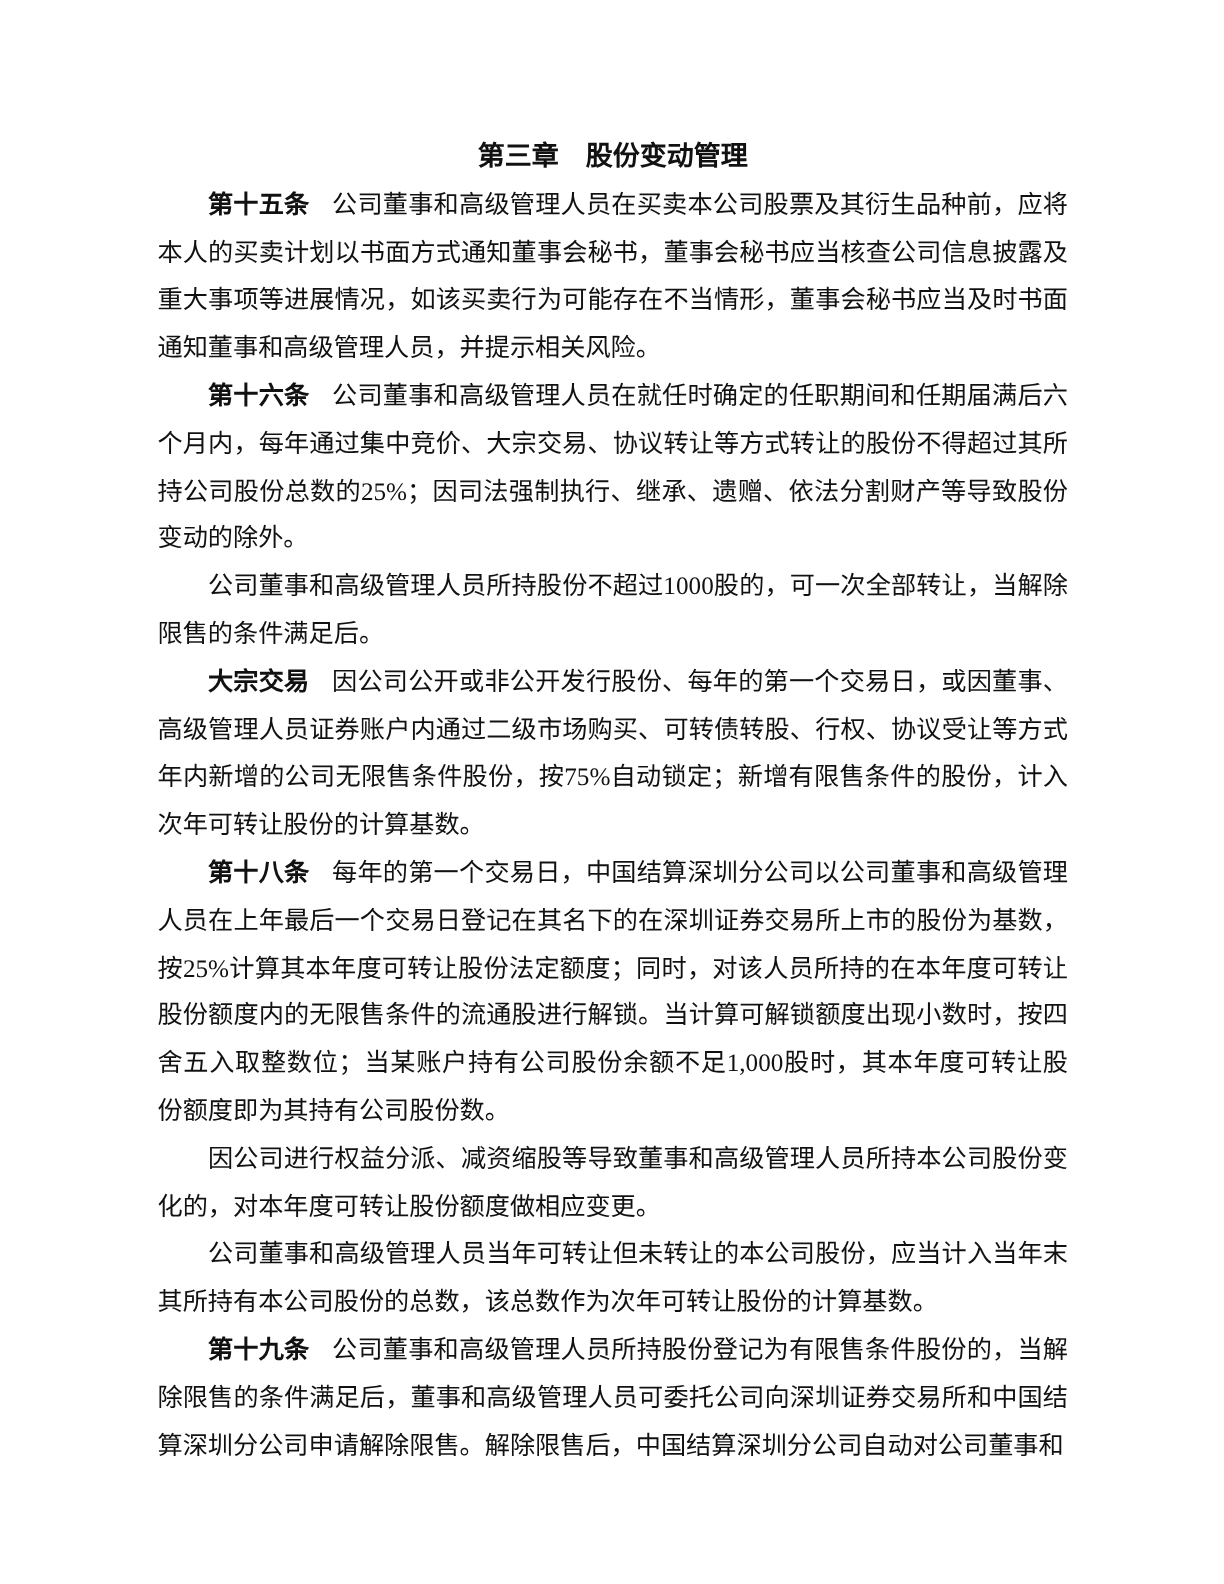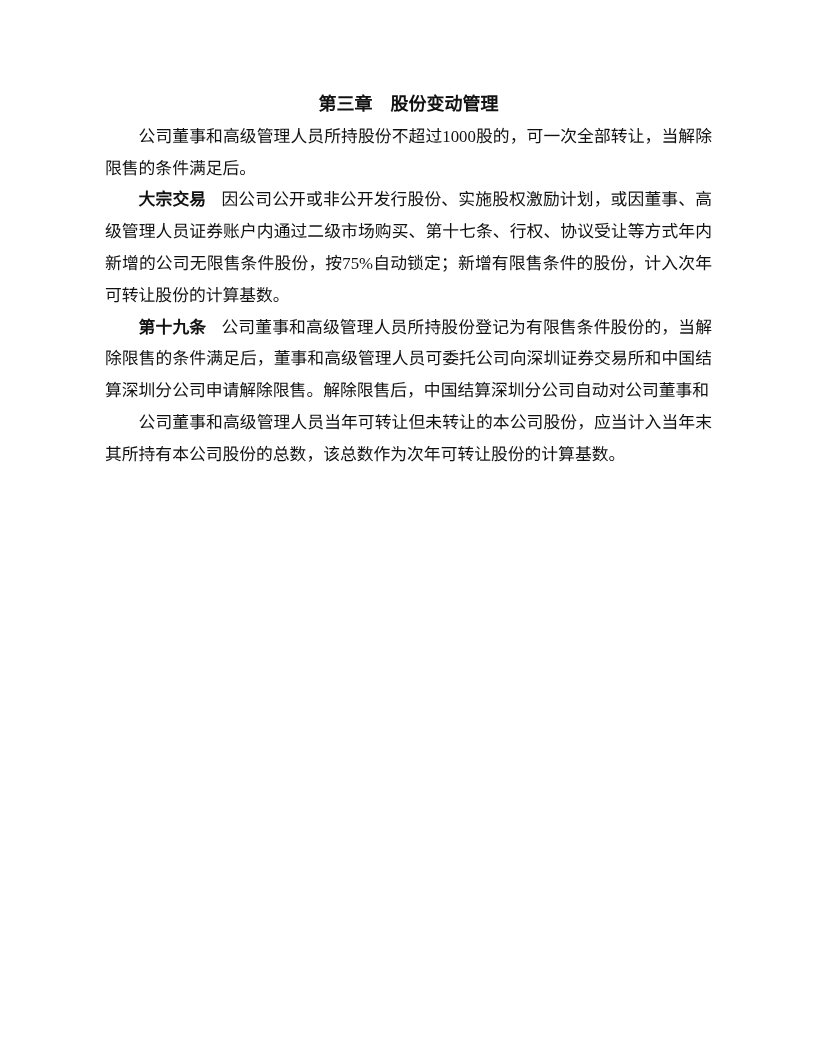--- a/index.html
+++ b/index.html
@@ -42,25 +42,29 @@
     margin-right: 0.9em;
   }
 </style>
 </head>
 <body>
 
 <div class="page">
 
   <h1 class="doc-title">第三章　股份变动管理</h1>
 
+  <p class="para"><b class="article-num">第十五条</b><span>公司董事和高级管理人员在买卖本公司股票及其衍生品种前，应将本人的买卖计划以书面方式通知董事会秘书，董事会秘书应当核查公司信息披露及重大事项等进展情况，如该买卖行为可能存在不当情形，董事会秘书应当及时书面通知董事和高级管理人员，并提示相关风险。</span></p>
 
+  <p class="para"><b class="article-num">第十六条</b><span>公司董事和高级管理人员在就任时确定的任职期间和任期届满后六个月内，每年通过集中竞价、大宗交易、协议转让等方式转让的股份不得超过其所持公司股份总数的25%；因司法强制执行、继承、遗赠、依法分割财产等导致股份变动的除外。</span></p>
 
   <p class="para"><b class="article-num"></b><span>公司董事和高级管理人员所持股份不超过1000股的，可一次全部转让，当解除限售的条件满足后。</span></p>
 
-  <p class="para"><b class="article-num">大宗交易</b><span>因公司公开或非公开发行股份、实施股权激励计划，或因董事、高级管理人员证券账户内通过二级市场购买、第十七条、行权、协议受让等方式年内新增的公司无限售条件股份，按75%自动锁定；新增有限售条件的股份，计入次年可转让股份的计算基数。</span></p>
+  <p class="para"><b class="article-num">大宗交易</b><span>因公司公开或非公开发行股份、每年的第一个交易日，或因董事、高级管理人员证券账户内通过二级市场购买、可转债转股、行权、协议受让等方式年内新增的公司无限售条件股份，按75%自动锁定；新增有限售条件的股份，计入次年可转让股份的计算基数。</span></p>
 
+  <p class="para"><b class="article-num">第十八条</b><span>每年的第一个交易日，中国结算深圳分公司以公司董事和高级管理人员在上年最后一个交易日登记在其名下的在深圳证券交易所上市的股份为基数，按25%计算其本年度可转让股份法定额度；同时，对该人员所持的在本年度可转让股份额度内的无限售条件的流通股进行解锁。当计算可解锁额度出现小数时，按四舍五入取整数位；当某账户持有公司股份余额不足1,000股时，其本年度可转让股份额度即为其持有公司股份数。</span></p>
 
+  <p class="para"><b class="article-num"></b><span>因公司进行权益分派、减资缩股等导致董事和高级管理人员所持本公司股份变化的，对本年度可转让股份额度做相应变更。</span></p>
+
+  <p class="para"><b class="article-num"></b><span>公司董事和高级管理人员当年可转让但未转让的本公司股份，应当计入当年末其所持有本公司股份的总数，该总数作为次年可转让股份的计算基数。</span></p>
 
   <p class="para"><b class="article-num">第十九条</b><span>公司董事和高级管理人员所持股份登记为有限售条件股份的，当解除限售的条件满足后，董事和高级管理人员可委托公司向深圳证券交易所和中国结算深圳分公司申请解除限售。解除限售后，中国结算深圳分公司自动对公司董事和</span></p>
-
-  <p class="para"><b class="article-num"></b><span>公司董事和高级管理人员当年可转让但未转让的本公司股份，应当计入当年末其所持有本公司股份的总数，该总数作为次年可转让股份的计算基数。</span></p>
 
 </div>
 
 </body></html>

